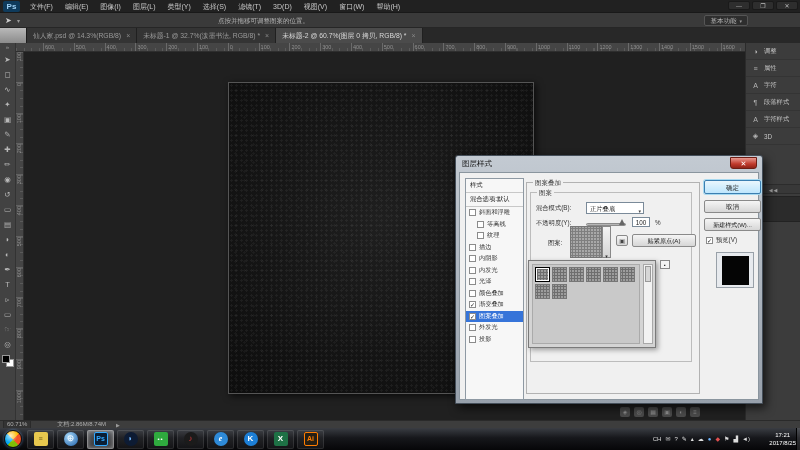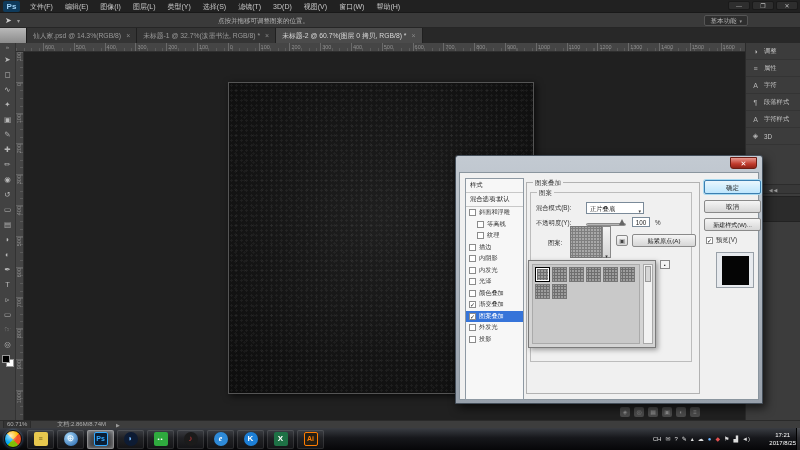--- a/index.html
+++ b/index.html
@@ -316,20 +316,21 @@
       <div class="mini-ic">≡</div>
     </div>
 
   <div class="statusbar">
     <span class="zoom-box">60.71%</span>
     <span class="doc-info">文档:2.86M/8.74M</span>
     <span class="status-arrow">▶</span>
   </div>
 
   <div class="dialog">
+    <div class="dlg-titlebar">图层样式</div>
     <div class="dlg-close">✕</div>
     <div class="dlg-client">
 
       <div class="styles-list" id="stylesList">
           <div class="list-header">样式</div>
           <div class="list-sep"></div>
           <div class="list-header">混合选项:默认</div>
           <div class="list-sep"></div>
           <div class="fx-row">
             <span class="cb"></span>

